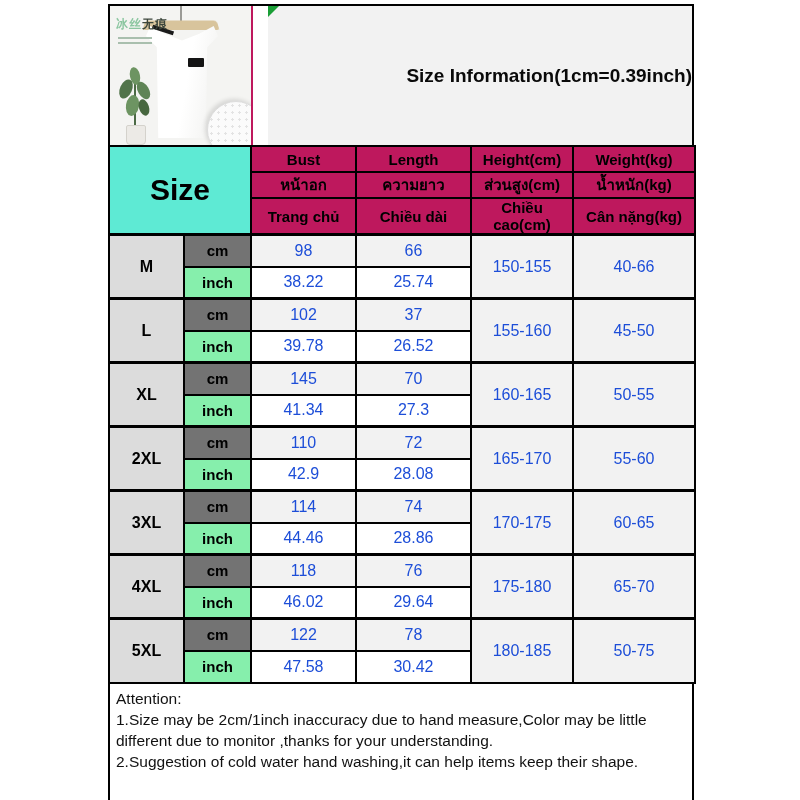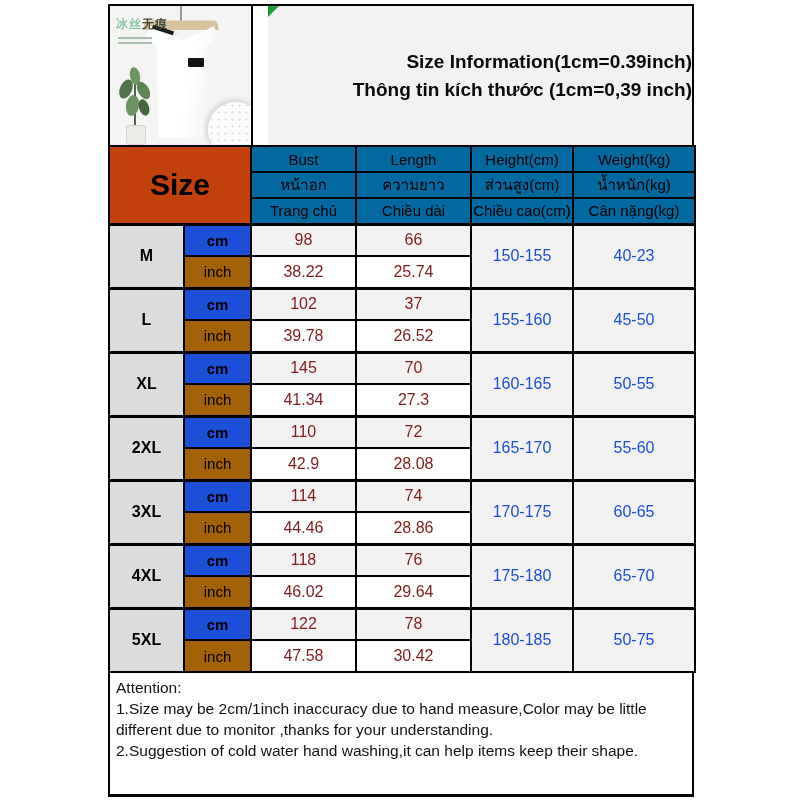--- a/index.html
+++ b/index.html
@@ -7,21 +7,21 @@
     width:800px;height:800px;background:#ffffff;
     font-family:"Liberation Sans","DejaVu Sans",sans-serif;
     color:#000;position:relative;overflow:hidden;
   }
   .sheet{position:absolute;left:108px;top:4px;width:586px;}
 
   
   .top-section{display:flex;height:141px;border:2px solid #000;border-bottom:none;box-sizing:border-box;}
   .product-image{
     width:143px;flex:0 0 143px;position:relative;background:#f4f4f2;
-    border-right:2px solid #000000;box-sizing:border-box;overflow:hidden;
+    border-right:2px solid #be185d;box-sizing:border-box;overflow:hidden;
   }
   .hanger-hook{position:absolute;left:70px;top:0;width:2px;height:16px;background:#9a9a96;}
   .hanger-bar{
     position:absolute;left:34px;top:14px;width:74px;height:10px;
     background:#d8c49c;border-radius:4px 4px 2px 2px;
     transform:perspective(40px) rotateX(18deg);
   }
   .tank-top{
     position:absolute;left:36px;top:20px;width:72px;height:112px;
     background:linear-gradient(100deg,#ffffff 55%,#f0f0ee 100%);
@@ -57,26 +57,26 @@
   .corner-flag{position:absolute;left:0;top:0;width:0;height:0;border-left:11px solid #1a9e36;border-bottom:11px solid transparent;}
 
   
   table.size-table{border-collapse:collapse;table-layout:fixed;width:586px;border:2px solid #000;}
   table.size-table td{border:2px solid #000;text-align:center;vertical-align:middle;padding:0;overflow:hidden;}
   col.c-size{width:75px;}col.c-unit{width:67px;}col.c-bust{width:105px;}
   col.c-length{width:115px;}col.c-height{width:102px;}col.c-weight{width:122px;}
   tr.hdr{height:26px;}
   tr.data{height:32px;}
   tr.group-start td{border-top:3px solid #000;}
-  td.hdr-cell{background:#0369a1;font-weight:normal;font-size:15px;}
-  td.size-big{background:#c2410c;font-weight:bold;font-size:30px;}
+  td.hdr-cell{background:#be185d;font-weight:bold;font-size:15px;}
+  td.size-big{background:#5eead4;font-weight:bold;font-size:30px;}
   td.size-label{background:#dcdcdc;font-weight:bold;font-size:16px;}
-  td.unit-cm{background:#1d4ed8;font-weight:bold;font-size:15px;}
-  td.unit-inch{background:#a16207;font-weight:normal;font-size:15px;}
-  td.val{font-size:16px;color:#7f1d1d;}
+  td.unit-cm{background:#737373;font-weight:bold;font-size:15px;}
+  td.unit-inch{background:#86efac;font-weight:bold;font-size:15px;}
+  td.val{font-size:16px;color:#1d4ed8;}
   td.val-gray{background:#f2f2f2;}
   td.val-white{background:#ffffff;}
   td.merged{background:#f2f2f2;font-size:16px;color:#1d4ed8;}
 
   
   .attention{
     border:2px solid #000;border-top:none;border-bottom:3px solid #000;
     box-sizing:border-box;height:124px;padding:4px 6px;background:#fff;
     font-size:15.5px;line-height:21px;color:#111;
   }
@@ -105,21 +105,20 @@
           <div class="leaf l3"></div>
         <div class="leaf l4"></div>
           <div class="leaf l5"></div>
         <div class="vase"></div>
       </div>
       <div class="fabric-detail"></div>
     </div>
     <div class="title-box">
       <div class="corner-flag"></div>
       <div class="title-line">Size Information(1cm=0.39inch)</div>
-      <div class="title-line">Thông tin kích thước (1cm=0,39 inch)</div>
     </div>
   </div>
 
   <table class="size-table">
     <colgroup>
       <col class="c-size">
         <col class="c-unit">
         <col class="c-bust">
       <col class="c-length">
         <col class="c-height">
@@ -145,21 +144,21 @@
         <td class="hdr-cell">Chiều cao(cm)</td>
         <td class="hdr-cell">Cân nặng(kg)</td>
       </tr>
 
       <tr class="data group-start">
         <td class="size-label" rowspan="2">M</td>
         <td class="unit-cm">cm</td>
         <td class="val val-gray">98</td>
         <td class="val val-gray">66</td>
         <td class="merged" rowspan="2">150-155</td>
-        <td class="merged" rowspan="2">40-23</td>
+        <td class="merged" rowspan="2">40-66</td>
       </tr>
       <tr class="data">
         <td class="unit-inch">inch</td>
         <td class="val val-white">38.22</td>
         <td class="val val-white">25.74</td>
       </tr>
 
       <tr class="data group-start">
         <td class="size-label" rowspan="2">L</td>
         <td class="unit-cm">cm</td>

